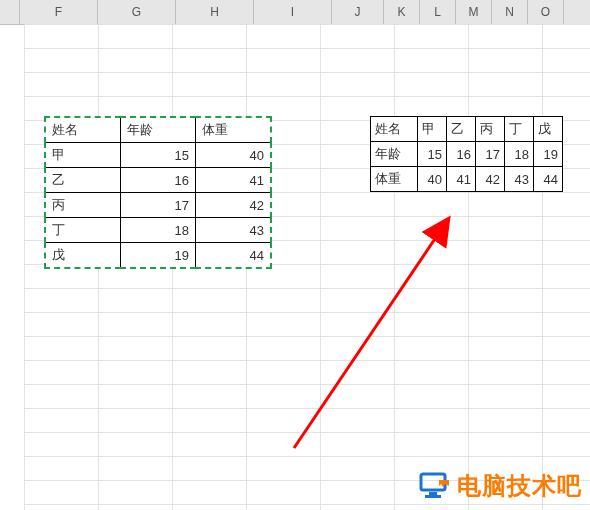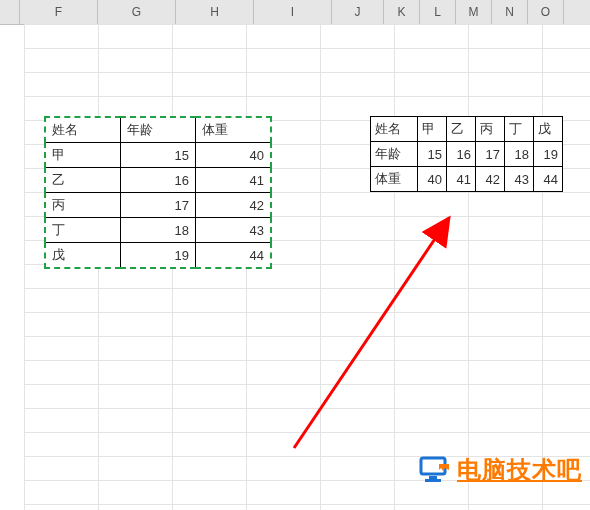--- a/index.html
+++ b/index.html
@@ -109,29 +109,28 @@
     position: absolute;
     left: 0;
     top: 24px;
     pointer-events: none;
   }
 
   
   .watermark {
     position: absolute;
     right: 8px;
-    bottom: 24px;
+    bottom: 8px;
     display: flex;
     align-items: center;
     gap: 6px;
     font-weight: 700;
     font-size: 24px;
     color: #ff7a00;
     letter-spacing: 1px;
-    text-decoration: underline;
   }
   .watermark .logo-icon {
     width: 32px;
     height: 28px;
     position: relative;
   }
   .watermark .logo-icon svg { display:block; }
 
 </style>
 </head>

